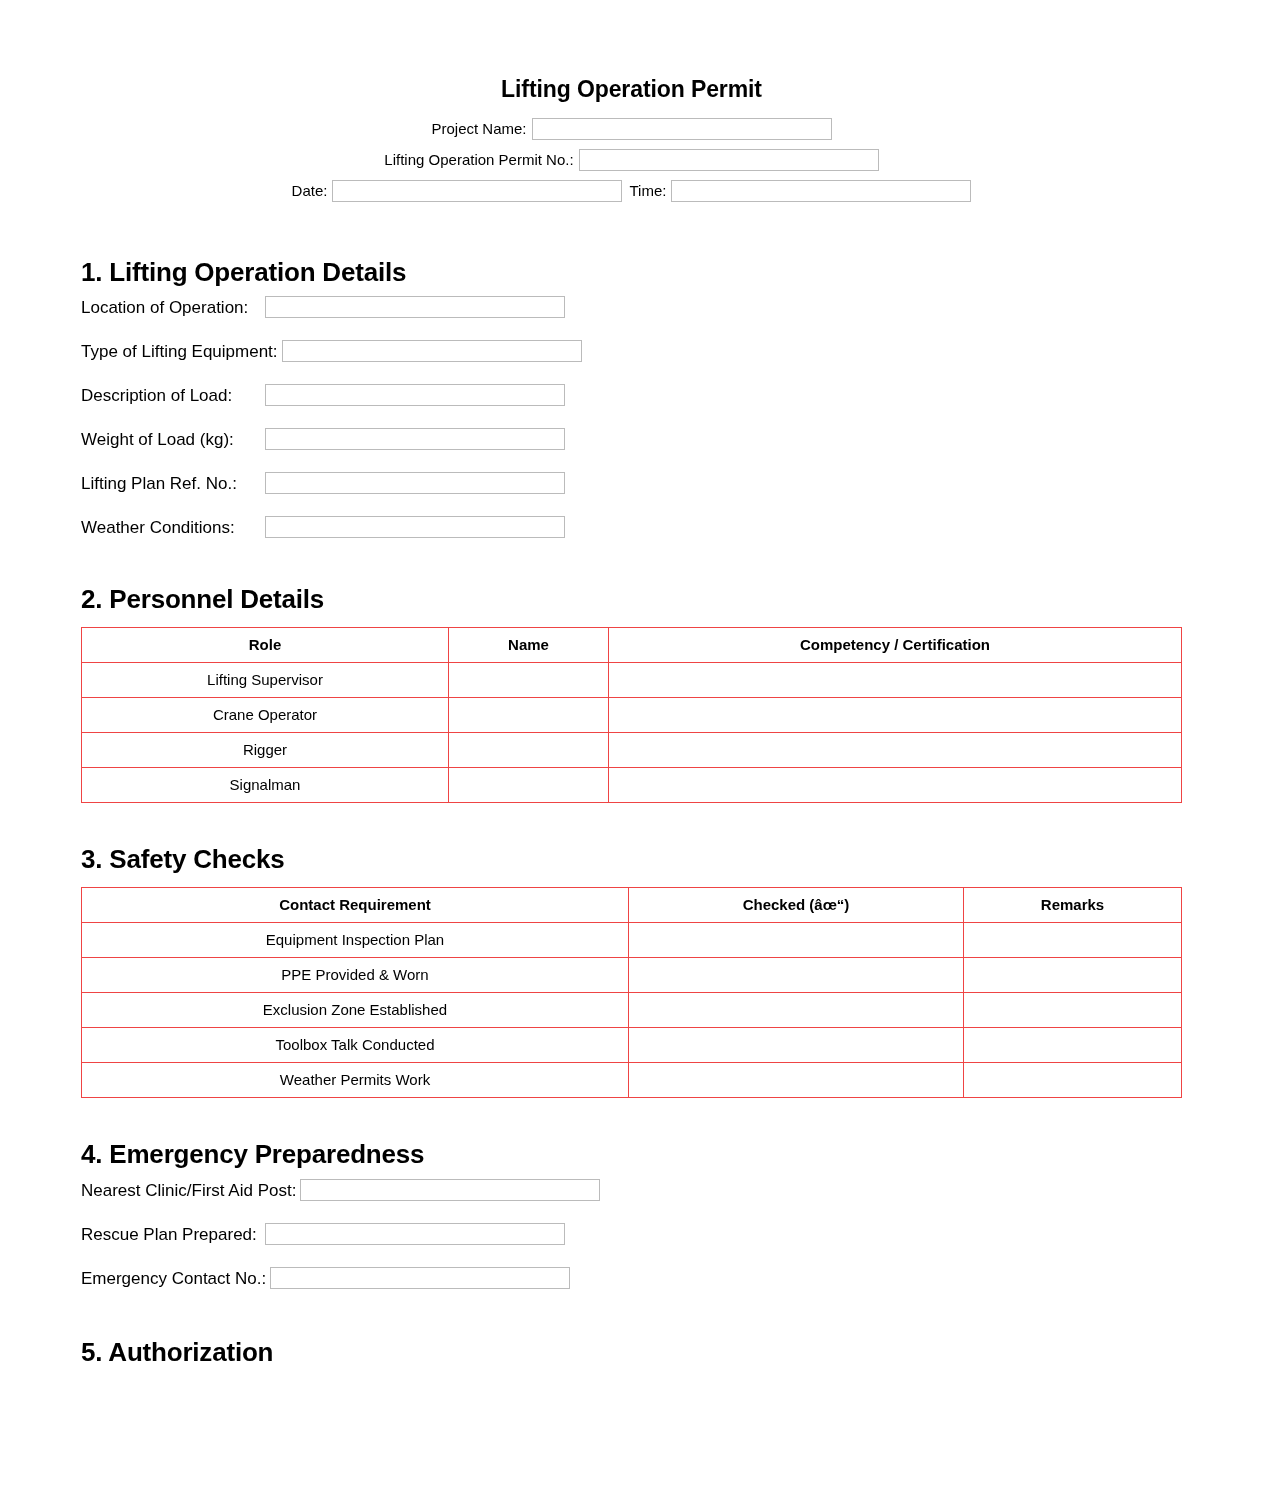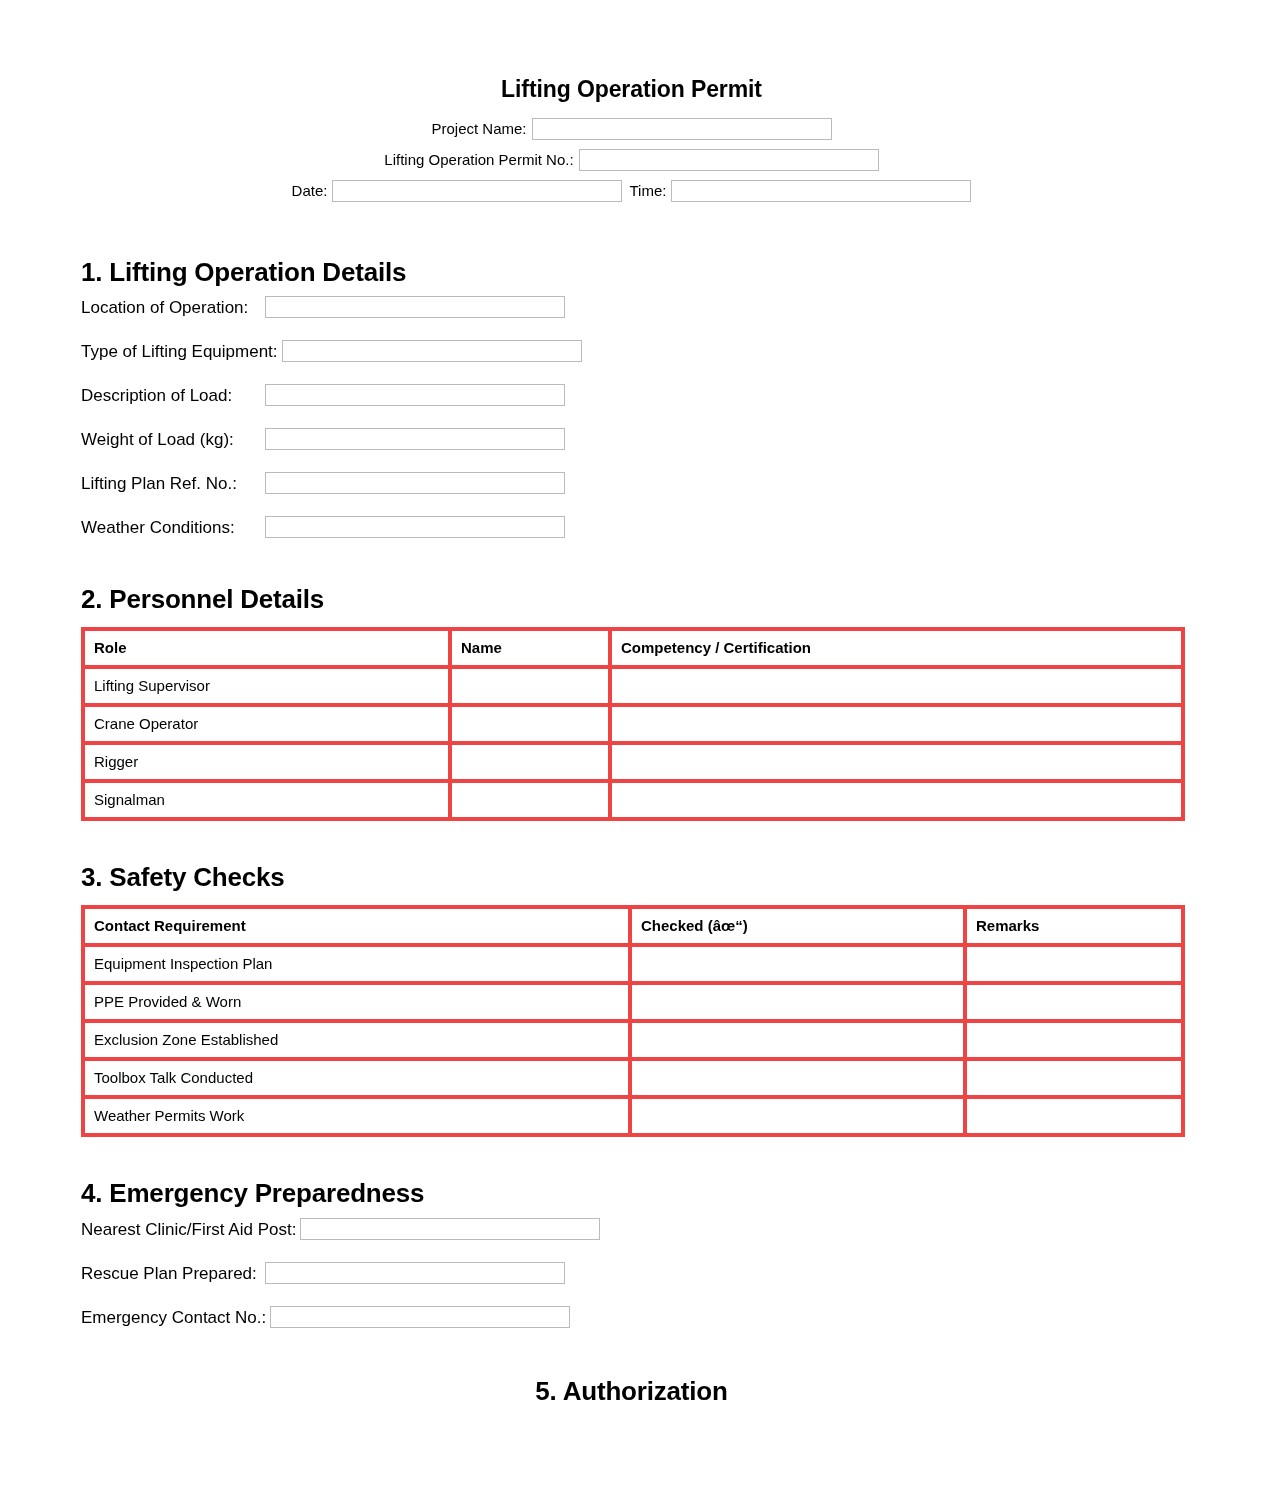--- a/index.html
+++ b/index.html
@@ -72,21 +72,21 @@
     font-size: 26px;
     font-weight: bold;
     line-height: 1.15;
     margin: 0;
     letter-spacing: -0.2px;
   }
   .sec1 { padding-top: 47px; }
   .sec2 { padding-top: 47px; }
   .sec3 { padding-top: 42px; }
   .sec4 { padding-top: 42px; }
-  .sec5 { padding-top: 49px; text-align: center; }
+  .sec5 { padding-top: 49px; }
 
   
   .field-list { margin-top: 9px; }
   .field-row {
     display: flex;
     align-items: center;
     margin-bottom: 22px;
   }
   .field-row:last-child { margin-bottom: 0; }
   .field-label {
@@ -100,22 +100,22 @@
 
   
   table.grid {
     border-collapse: collapse;
     width: 1100px;
     margin-top: 12px;
     table-layout: fixed;
   }
   table.grid th,
   table.grid td {
-    border: 4px solid #ef4444;
-    text-align: left;
+    border: 1px solid #ef4444;
+    text-align: center;
     vertical-align: middle;
     font-size: 15px;
     line-height: 1.2;
     padding: 8px 9px;
     height: 18px;
   }
   table.grid th {
     font-weight: bold;
   }
   

